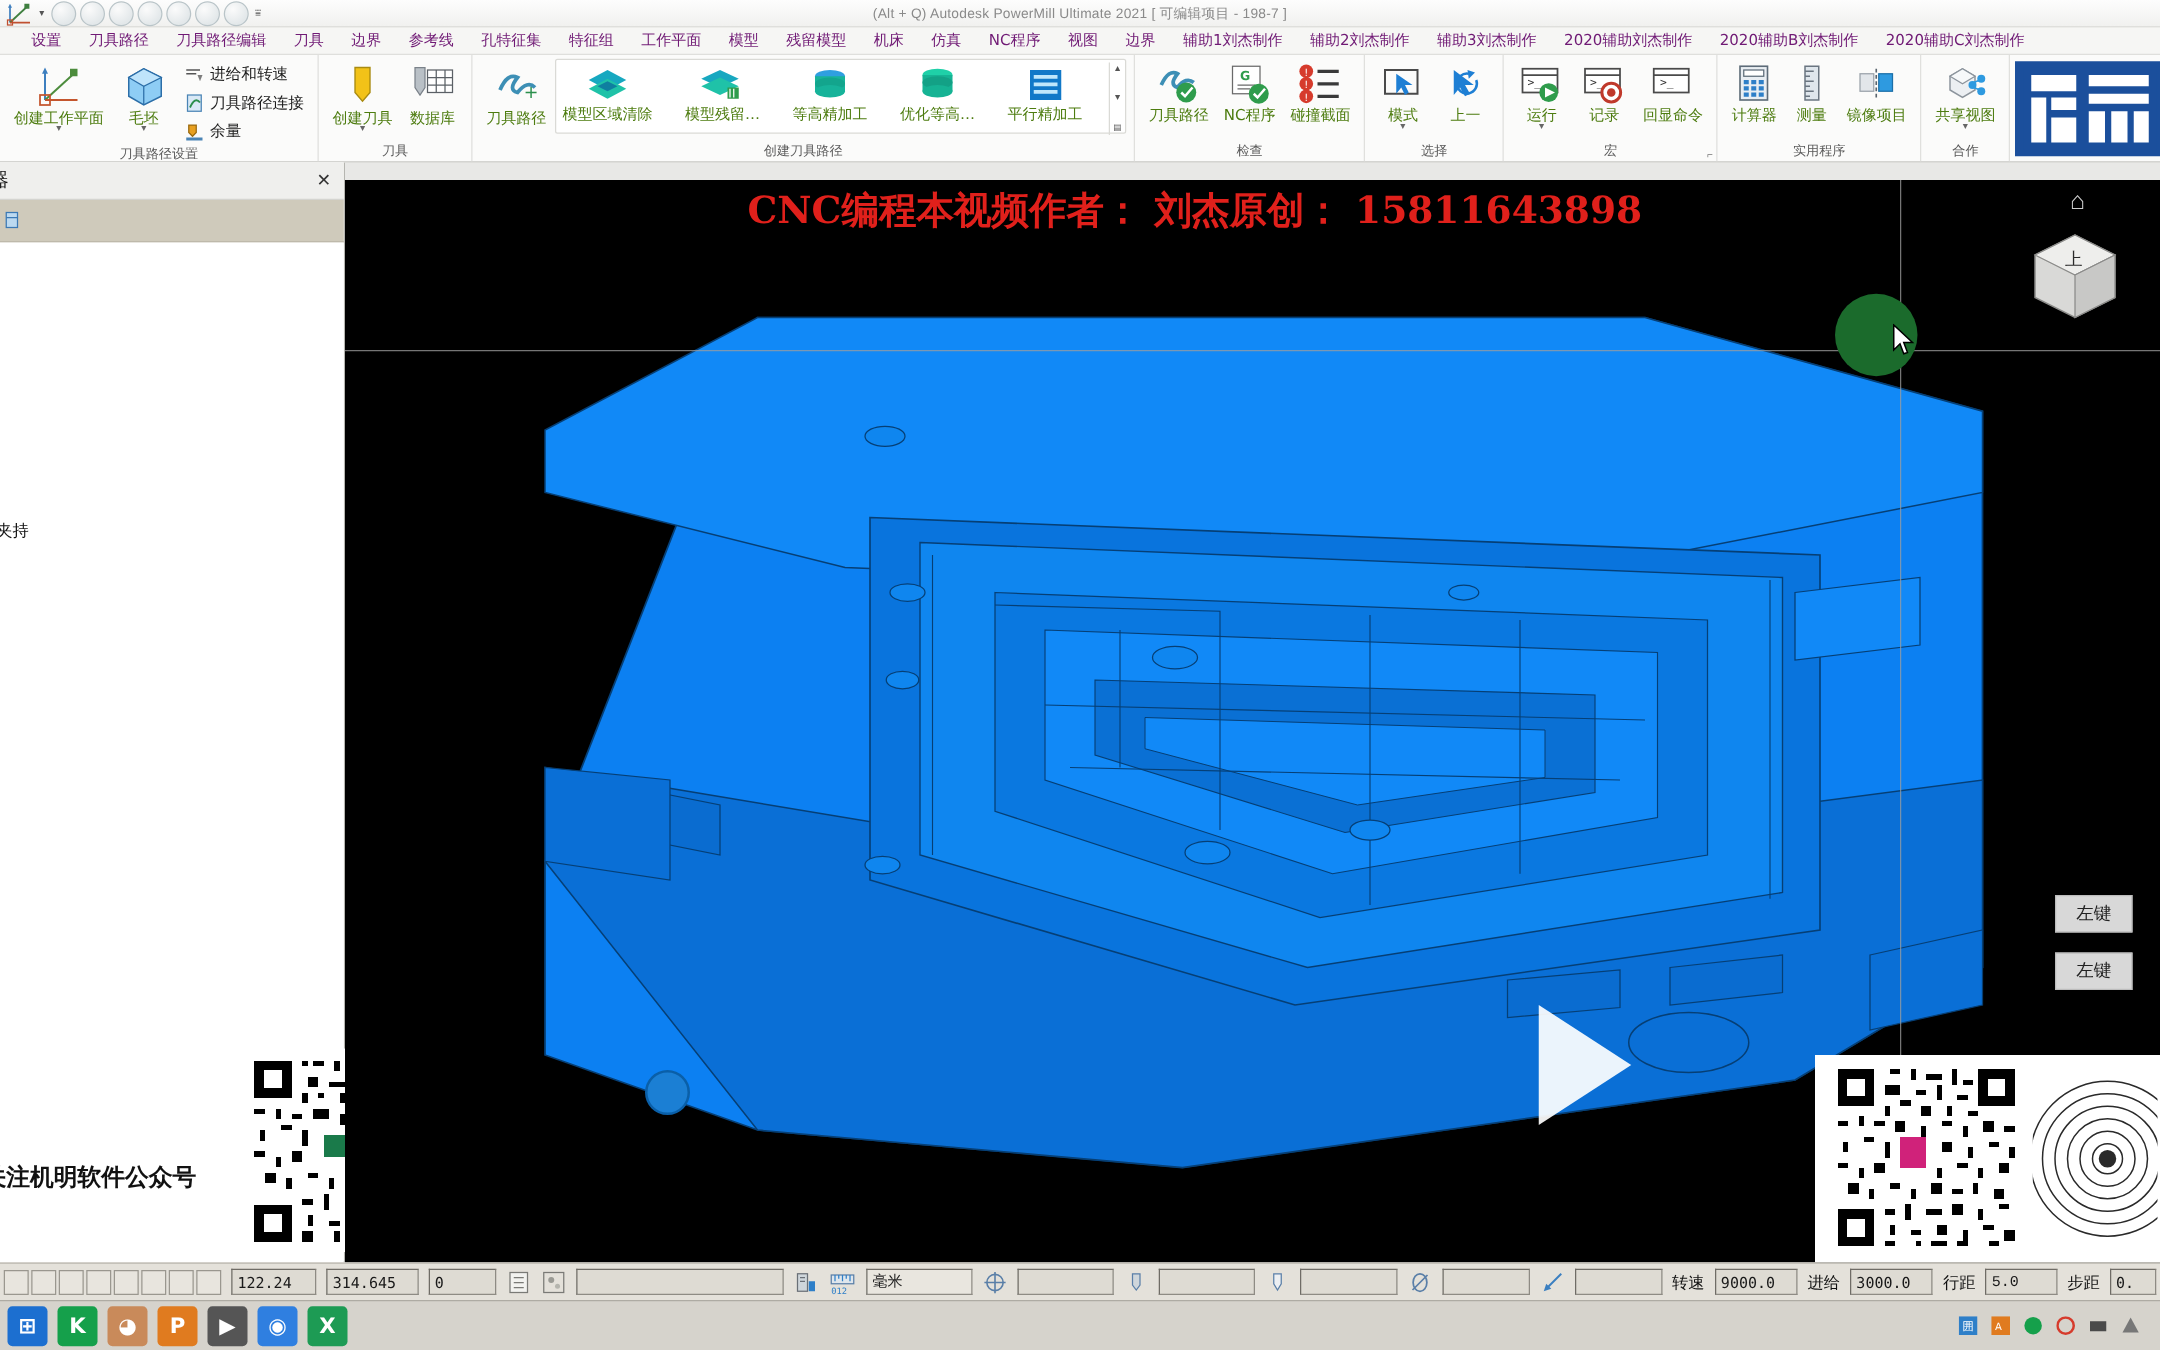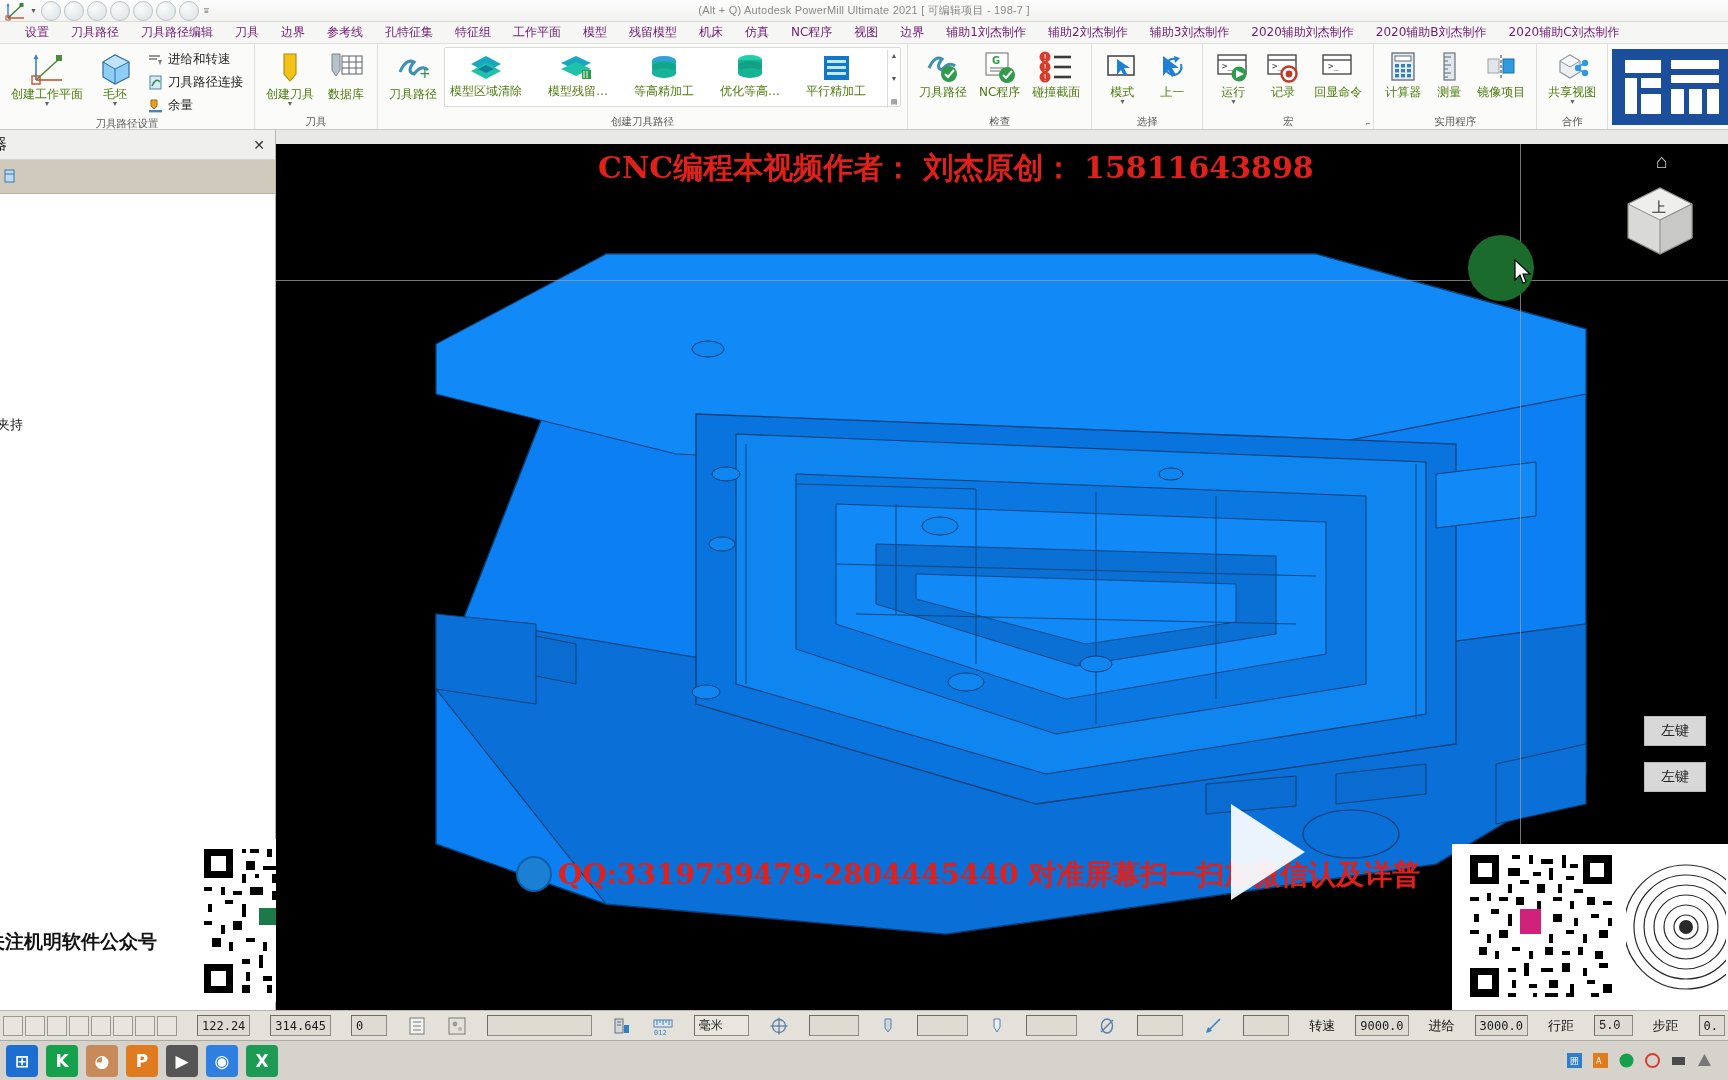--- a/index.html
+++ b/index.html
@@ -175,21 +175,21 @@
     position:absolute; right:0; top:700px; width:276px; height:166px;
     background:#ffffff; display:flex; align-items:center;
   }
   .vp-qr-box { width:170px; height:160px; background:#fff; margin-left:4px; }
   .vp-qr-right { flex:1; height:160px; position:relative; overflow:hidden; background:#fff; }
 
   
   .statusbar {
     position:absolute; left:0; top:1010px; width:1728px; height:30px;
     background:#e4e1da; border-top:1px solid #b9b6ae;
-    display:flex; align-items:center; gap:20px; padding:0 3px;
+    display:flex; align-items:center; gap:8px; padding:0 3px;
     overflow:hidden;
   }
   .sb-field {
     height:21px; background:#dedbd3; border:1px solid #8e8b84;
     border-top-color:#6f6c66; border-left-color:#6f6c66;
     display:flex; align-items:center; padding:0 4px;
     font-size:12px; color:#1a1a1a;
     font-family:"DejaVu Sans Mono","Liberation Mono",monospace;
   }
   .sb-field.white { background:#e9e6df; }
@@ -810,21 +810,20 @@
         <polygon points="14,28 46,12 78,28 78,62 46,78 14,62" fill="#d9d9d7" stroke="#8a8a88" stroke-width="1.2"></polygon>
         <polygon points="14,28 46,44 78,28 46,12" fill="#eeeeec" stroke="#8a8a88" stroke-width="1"></polygon>
         <polygon points="46,44 78,28 78,62 46,78" fill="#c8c8c6" stroke="#8a8a88" stroke-width="1"></polygon>
         <text x="38" y="36" font-size="14" fill="#2a2a2a" font-family="DejaVu Sans">上</text>
       </svg>
     </div>
 
     <div class="vp-overlay-top">CNC编程本视频作者： 刘杰原创： 15811643898</div>
 
     <div class="qq-badge"></div>
-    <div class="vp-overlay-bottom" style="padding-left:42px;">QQ:3319739479-2804445440 对准屏幕扫一扫加微信认及详普</div>
 
     <div class="play-btn"></div>
 
     <div class="key-hint kh1">左键</div>
     <div class="key-hint kh2">左键</div>
 
     <div class="vp-qr-panel">
       <div class="vp-qr-box">
         <svg width="170" height="158" viewBox="0 0 38 38" shape-rendering="crispEdges">
           <rect width="38" height="38" fill="#fff"></rect>

